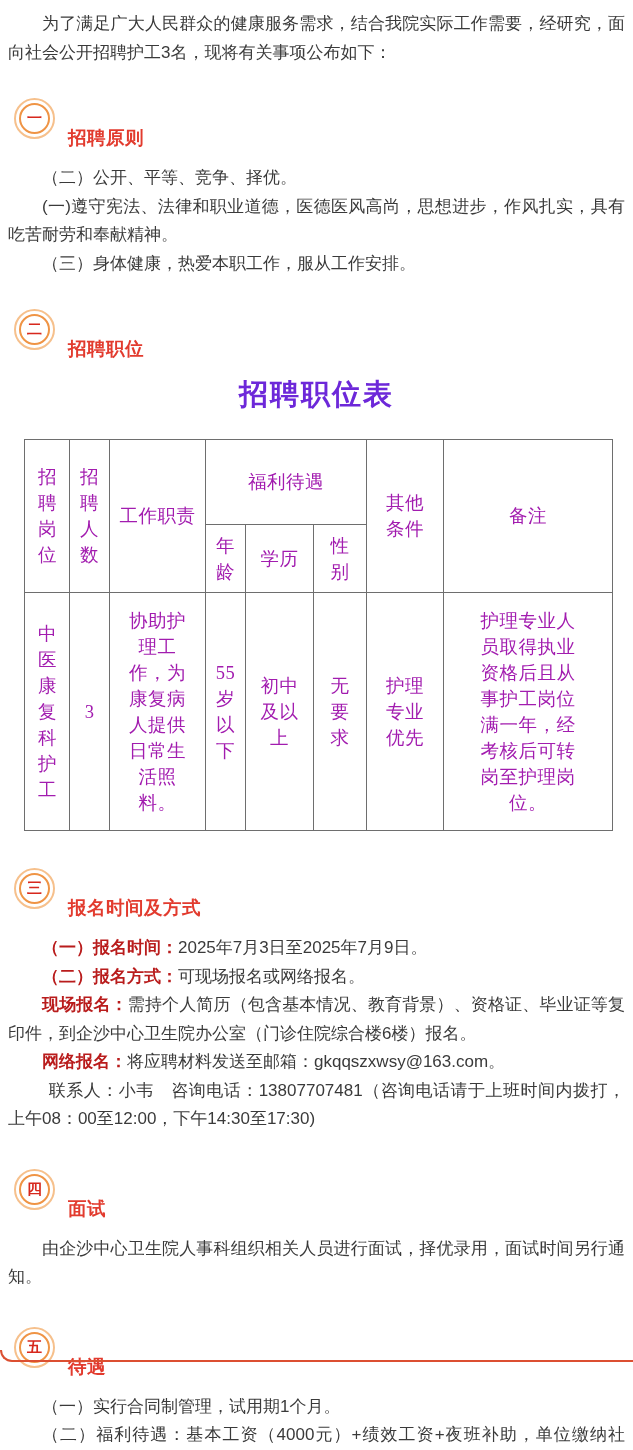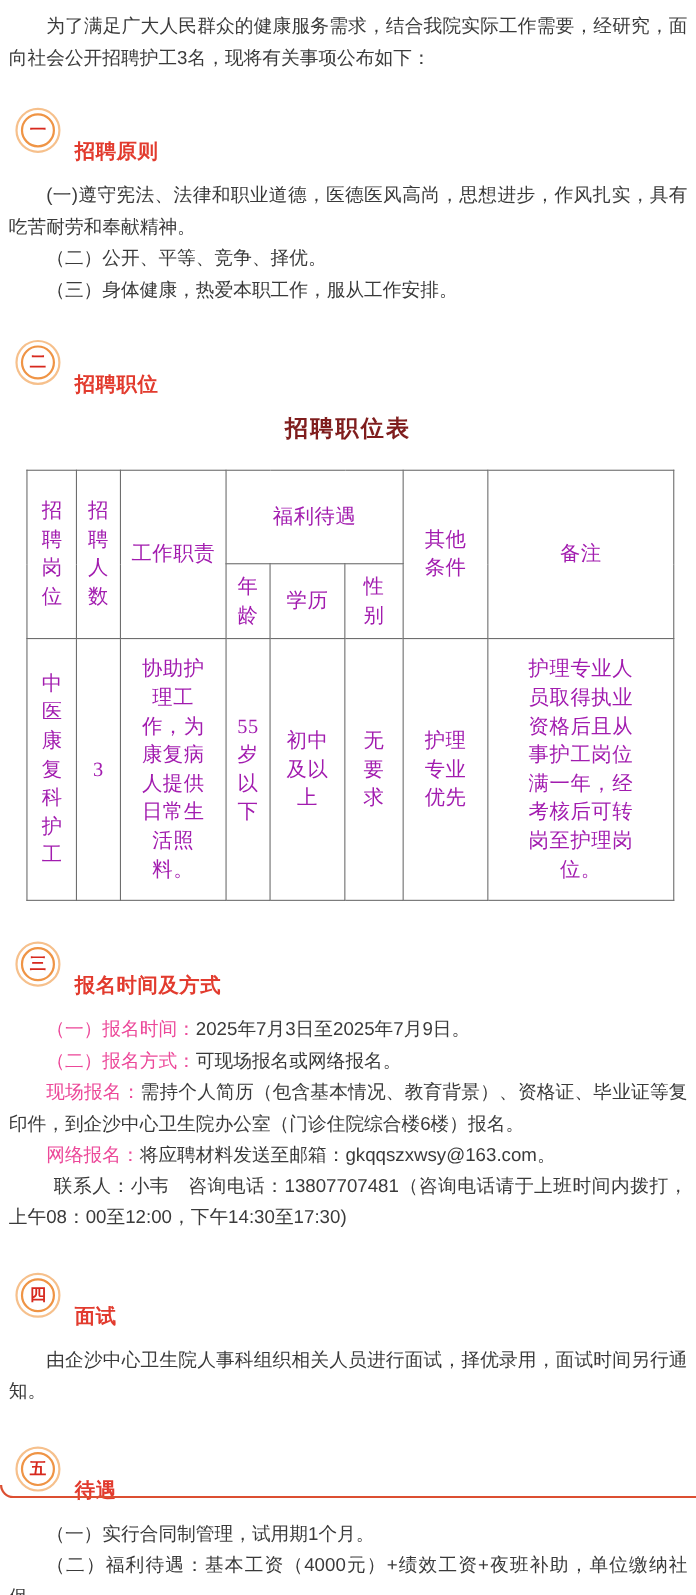--- a/index.html
+++ b/index.html
@@ -15,39 +15,39 @@
   html,body{background:#fff;}
   .page{
     width:633px;height:1450px;position:relative;overflow:hidden;
     background:#fff;padding:9px 8px 2px;
     font-family:"Liberation Sans","DejaVu Sans",sans-serif;
     color:var(--text);font-size:17px;
   }
   .para{ text-indent:2em;text-align:justify;line-height:29px;margin:0; }
   .list p{ text-indent:2em;text-align:justify;line-height:28.5px;margin:0; }
   .list .indent-lg{ text-indent:2.4em; }
-  .b{ font-weight:400;color:#ec4899; }
+  .b{ font-weight:700;color:#b91c1c; }
 
   .sec-heading{ display:flex;align-items:center;gap:13px;margin:20px 0 14px 6px; }
   .badge{
     width:41px;height:41px;border-radius:50%;
     border:2px solid var(--ring-outer);
     display:flex;align-items:center;justify-content:center;flex:0 0 auto;
   }
   .badge-inner{
     width:31px;height:31px;border-radius:50%;
     border:2px solid var(--ring-inner);
     display:flex;align-items:center;justify-content:center;
     color:var(--badge-num);font-weight:700;font-size:15px;
   }
   .sec-title{ color:var(--red);font-weight:700;font-size:18.5px;letter-spacing:0.5px;margin-top:38px; }
 
   .table-title{
     text-align:center;font-family:"Liberation Serif","DejaVu Serif",serif;
-    font-weight:700;font-size:21px;color:#7f1d1d;letter-spacing:2px;
+    font-weight:700;font-size:29px;color:#6d28d9;letter-spacing:2px;
     margin:12px 0 24px;
   }
   table.recruit{
     border-collapse:collapse;table-layout:fixed;
     width:588px;margin-left:16px;
     font-family:"Liberation Serif","DejaVu Serif",serif;
     font-size:18.5px;color:#a21caf;letter-spacing:0.5px;
   }
   table.recruit th,table.recruit td{
     border:1px solid var(--tborder);
@@ -77,22 +77,22 @@
 
   <p class="para">为了满足广大人民群众的健康服务需求，结合我院实际工作需要，经研究，面向社会公开招聘护工3名，现将有关事项公布如下：</p>
 
   <div class="sec-heading">
     <span class="badge">
       <span class="badge-inner">一</span>
     </span>
     <span class="sec-title">招聘原则</span>
   </div>
   <div class="list">
+    <p>（二）公开、平等、竞争、择优。</p>
     <p>(一)遵守宪法、法律和职业道德，医德医风高尚，思想进步，作风扎实，具有吃苦耐劳和奉献精神。</p>
-    <p>（二）公开、平等、竞争、择优。</p>
     <p>（三）身体健康，热爱本职工作，服从工作安排。</p>
   </div>
 
   <div class="sec-heading">
     <span class="badge">
       <span class="badge-inner">二</span>
     </span>
     <span class="sec-title">招聘职位</span>
   </div>
 

